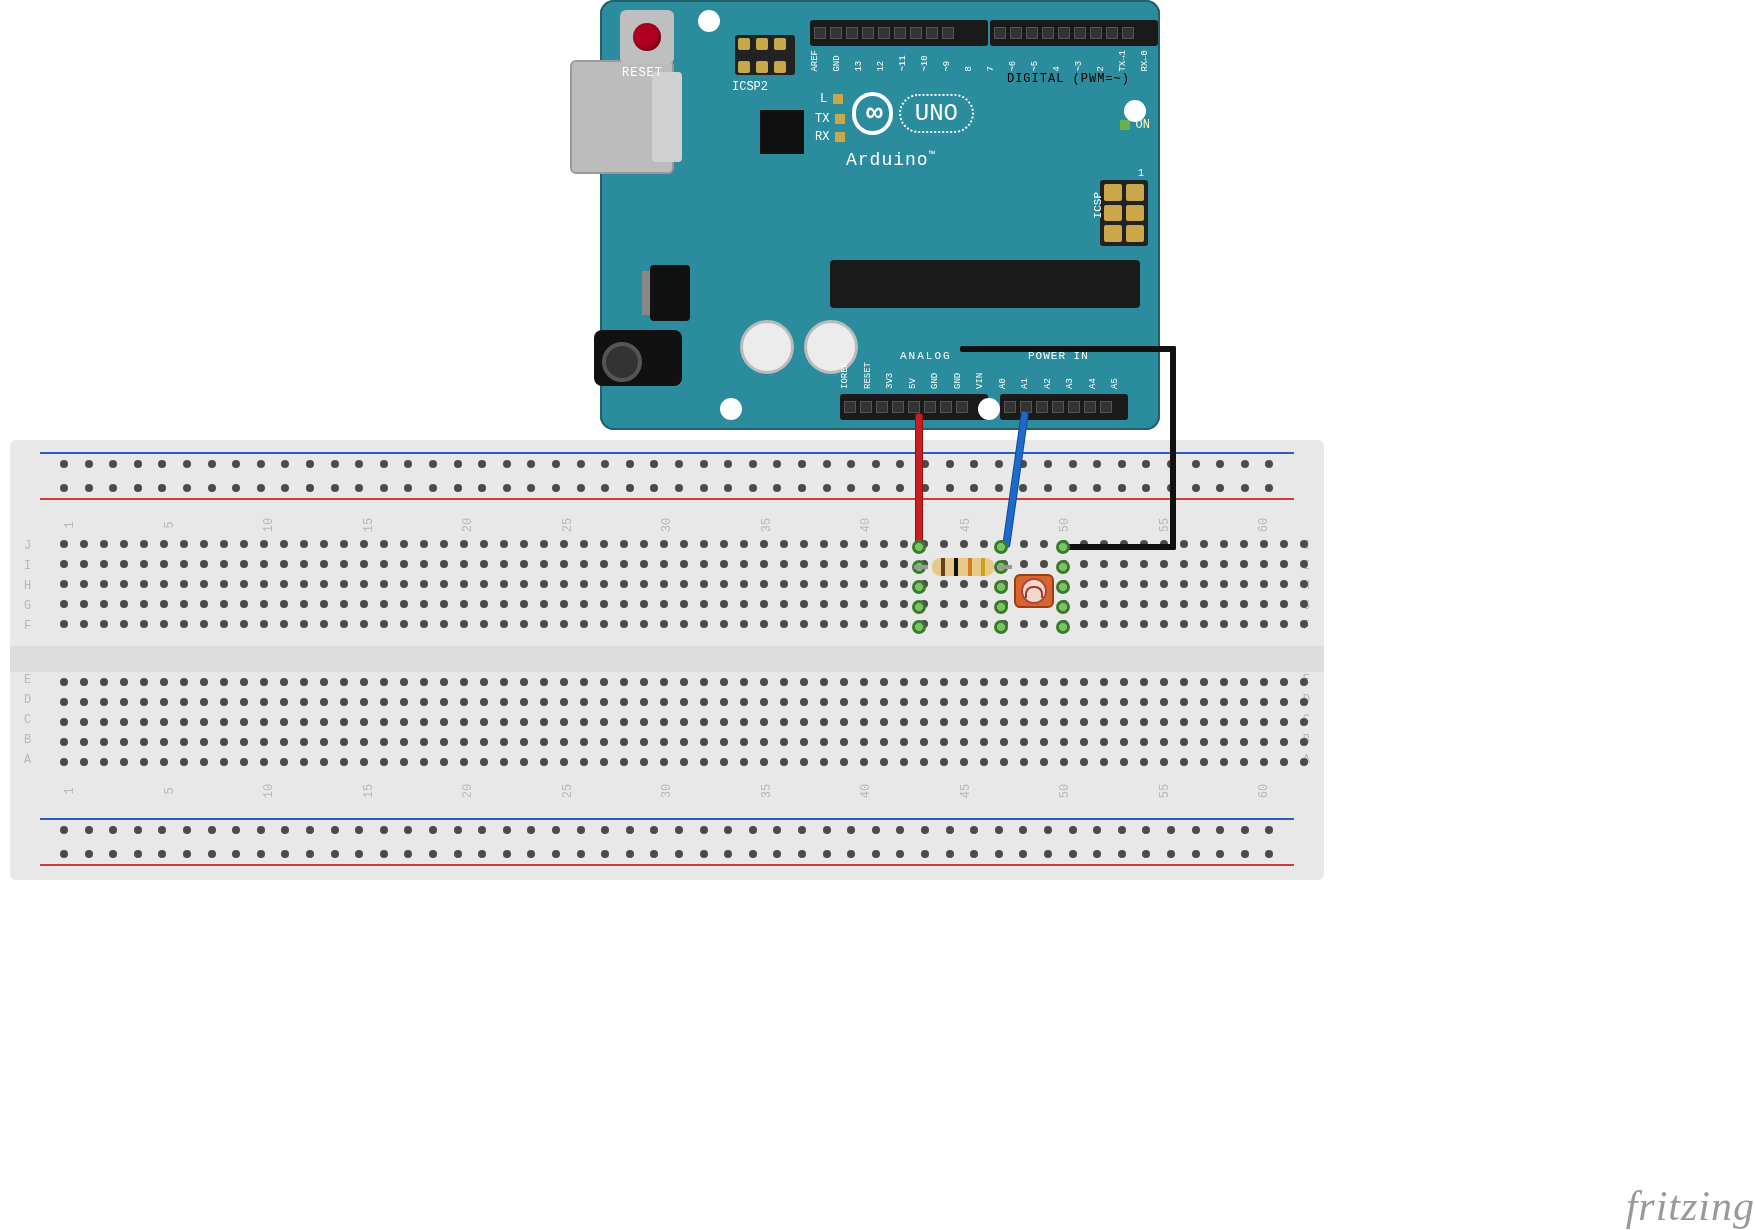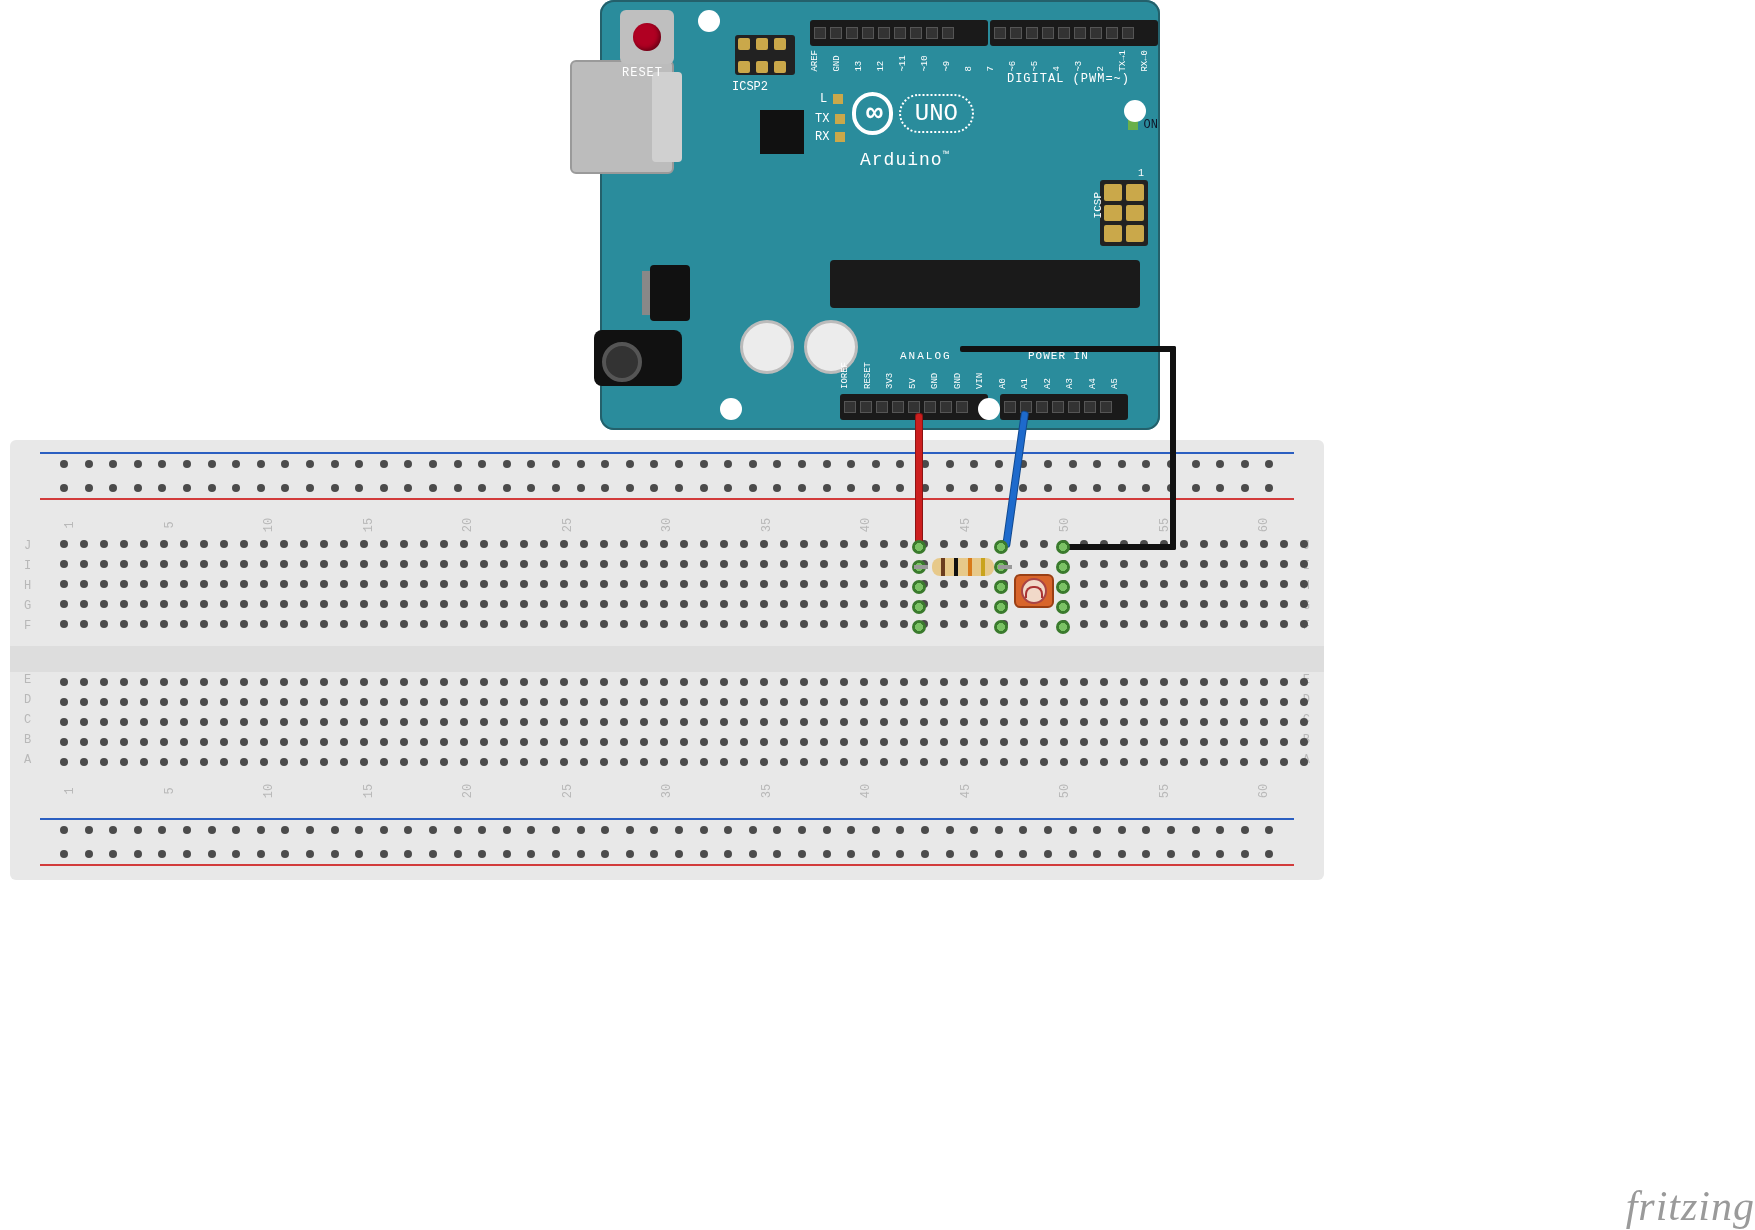--- a/index.html
+++ b/index.html
@@ -13,31 +13,31 @@
   .board .reset-lbl{position:absolute;left:22px;top:66px;color:#fff;font-size:12px;letter-spacing:1px}
   .board .icsp2{position:absolute;left:135px;top:35px;width:60px;height:40px;background:#222;border-radius:3px}
   .board .icsp2 .p{width:12px;height:12px;background:#caa84a;border-radius:2px;display:inline-block;margin:3px}
   .board .icsp2-lbl{position:absolute;left:132px;top:80px;color:#fff;font-size:12px}
   .board .hdr{position:absolute;height:26px;background:#1a1a1a;border-radius:3px;display:flex;align-items:center;padding:0 4px;gap:4px}
   .board .hdr .h{width:10px;height:10px;background:#333;border:1px solid #555}
   .board .hdr-top1{left:210px;top:20px;width:170px}
   .board .hdr-top2{left:390px;top:20px;width:160px}
   .board .pinlabels-top{position:absolute;left:210px;top:50px;width:340px;color:#fff;font-size:9px;display:flex;justify-content:space-between;transform:rotate(0)}
   .board .pinlabels-top span{writing-mode:vertical-rl;transform:rotate(180deg)}
-  .board .digital-lbl{position:absolute;right:30px;top:72px;color:#ffffff;font-size:12px;letter-spacing:1px}
+  .board .digital-lbl{position:absolute;right:30px;top:72px;color:#000000;font-size:12px;letter-spacing:1px}
   .board .txrx{position:absolute;left:215px;top:110px;color:#fff;font-size:12px;line-height:18px}
   .board .txrx .sq{display:inline-block;width:10px;height:10px;background:#caa84a;margin-left:6px;vertical-align:middle}
   .board .l-led{position:absolute;left:220px;top:92px;color:#fff;font-size:12px}
   .board .l-led .sq{display:inline-block;width:10px;height:10px;background:#caa84a;margin-left:6px;vertical-align:middle}
-  .board .on{position:absolute;right:2px;top:118px;color:#0f172a;font-size:12px}
+  .board .on{position:absolute;right:10px;top:118px;color:#fef9c3;font-size:12px}
   .board .on .sq{display:inline-block;width:10px;height:10px;background:#6ab04a;margin-right:6px;vertical-align:middle}
   .board .logo{position:absolute;left:252px;top:92px;color:#fff}
   .board .logo .inf{display:inline-block;border:4px solid #fff;border-radius:30px;padding:2px 10px;font-size:28px;font-weight:bold;letter-spacing:-4px;vertical-align:middle}
   .board .logo .uno{display:inline-block;border:2px dotted #fff;border-radius:24px;padding:4px 14px;font-size:24px;margin-left:6px;vertical-align:middle}
-  .board .ard{position:absolute;left:260px;top:150px;color:#fff;font-size:18px;letter-spacing:1px}
+  .board .ard{position:absolute;left:246px;top:150px;color:#fff;font-size:18px;letter-spacing:1px}
   .board .chip{position:absolute;left:230px;top:260px;width:310px;height:48px;background:#1a1a1a;border-radius:4px}
   .board .sq-chip{position:absolute;left:160px;top:110px;width:44px;height:44px;background:#111}
   .board .caps{position:absolute;left:140px;top:320px;display:flex;gap:10px}
   .board .caps .c{width:48px;height:48px;border-radius:50%;background:#ececec;border:3px solid #bbb}
   .board .barrel{position:absolute;left:-6px;top:330px;width:88px;height:56px;background:#111;border-radius:8px}
   .board .barrel::after{content:"";position:absolute;left:8px;top:12px;width:32px;height:32px;border-radius:50%;background:#333;border:4px solid #555}
   .board .reg{position:absolute;left:50px;top:265px;width:40px;height:56px;background:#111;border-radius:4px}
   .board .reg::before{content:"";position:absolute;left:-8px;top:6px;width:8px;height:44px;background:#888}
   .board .icsp{position:absolute;right:12px;top:180px;width:40px;height:58px;background:#222;display:grid;grid-template-columns:1fr 1fr;gap:4px;padding:4px;border-radius:3px}
   .board .icsp .p{background:#caa84a;border-radius:2px}

